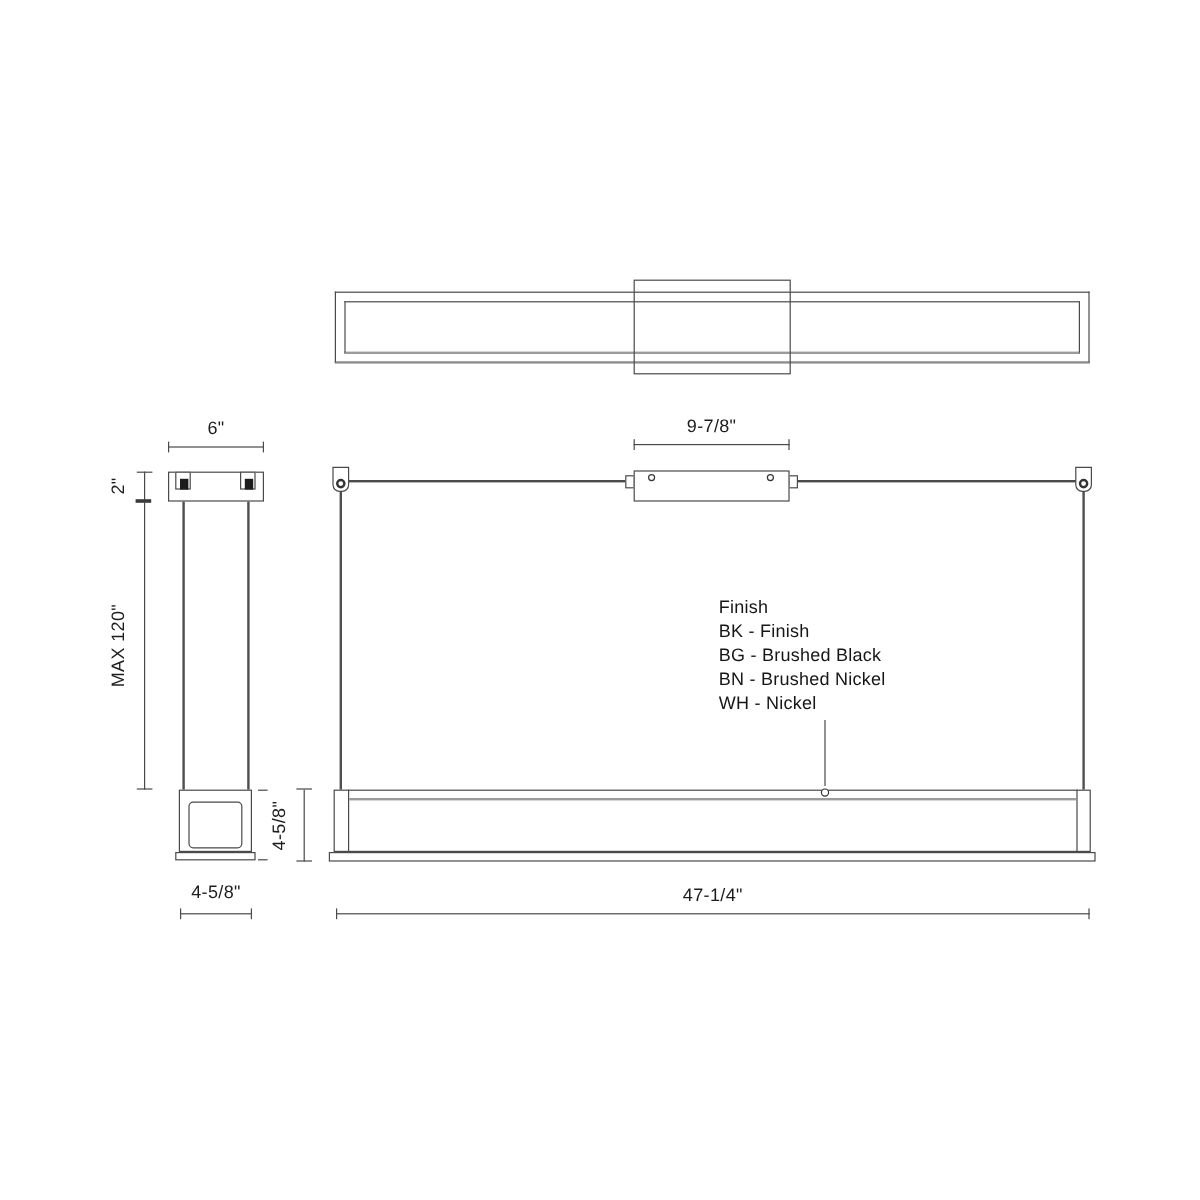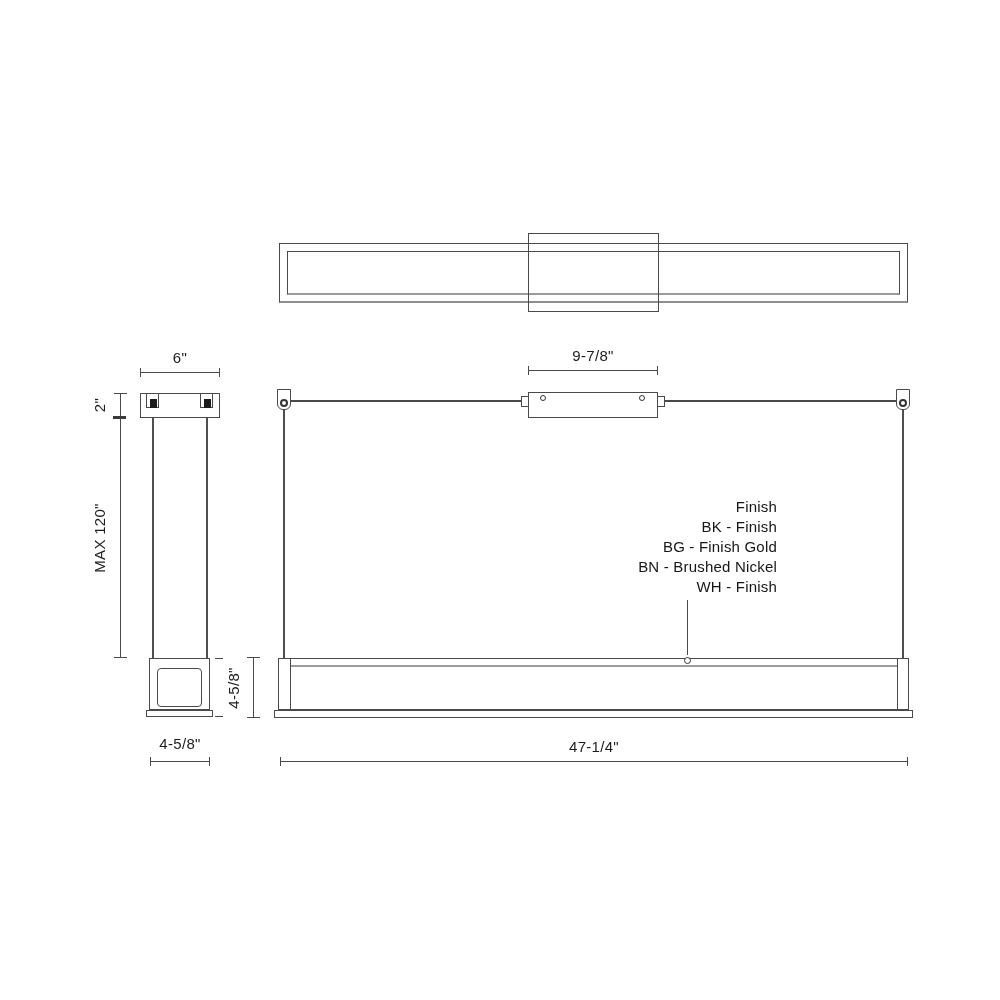--- a/index.html
+++ b/index.html
@@ -26,21 +26,21 @@
   .tick-v{position:absolute;width:1px;height:9px;background:#4a4a4a;}
   .tick-h{position:absolute;width:13px;height:1px;background:#4a4a4a;}
   .tick-h-thick{position:absolute;width:13px;height:3px;background:#3a3a3a;}
   .dim-label{
     position:absolute;font-size:15px;line-height:17px;color:#1d1d1d;
     text-align:center;white-space:nowrap;letter-spacing:0.3px;
   }
   .rot{transform:translate(-50%,-50%) rotate(-90deg);transform-origin:center;}
   .finish-block{
     position:absolute;left:599px;top:497px;width:178px;
-    font-size:15px;line-height:20px;text-align:right;color:#161616;
+    font-size:15px;line-height:20px;text-align:left;color:#161616;
     letter-spacing:0.2px;
   }
 </style>
 </head>
 <body>
 
 <div id="canvas">
 
   <div>
     <div class="rect" style="left:279px;top:243px;width:629px;height:60px;border-bottom:2px solid #8f8f8f;"></div>
@@ -110,23 +110,23 @@
 
     <div class="rect" style="left:278px;top:658px;width:631px;height:52px;"></div>
     <div class="vline" style="left:290px;top:658px;height:52px;"></div>
     <div class="vline" style="left:897px;top:658px;height:52px;"></div>
     <div class="shadow" style="position:absolute;left:291px;top:665px;width:606px;height:2px;"></div>
     <div class="rect" style="left:274px;top:710px;width:639px;height:8px;"></div>
 
     <div class="finish-block">
       <div>Finish</div>
       <div>BK - Finish</div>
-      <div>BG - Finish Gold</div>
+      <div>BG - Brushed Black</div>
       <div>BN - Brushed Nickel</div>
-      <div>WH - Finish</div>
+      <div>WH - Nickel</div>
     </div>
     <div class="vline" style="left:687px;top:600px;height:55px;"></div>
     <div class="circle" style="left:684px;top:657px;width:7px;height:7px;border-width:1px;"></div>
 
     <div class="hline" style="left:215px;top:658px;width:8px;"></div>
     <div class="hline" style="left:215px;top:716px;width:8px;"></div>
     <div class="dimline-v" style="left:253px;top:658px;height:60px;"></div>
     <div class="tick-h" style="left:247px;top:657px;"></div>
     <div class="tick-h" style="left:247px;top:717px;"></div>
     <div class="dim-label rot" style="left:233px;top:688px;">4-5/8"</div>

